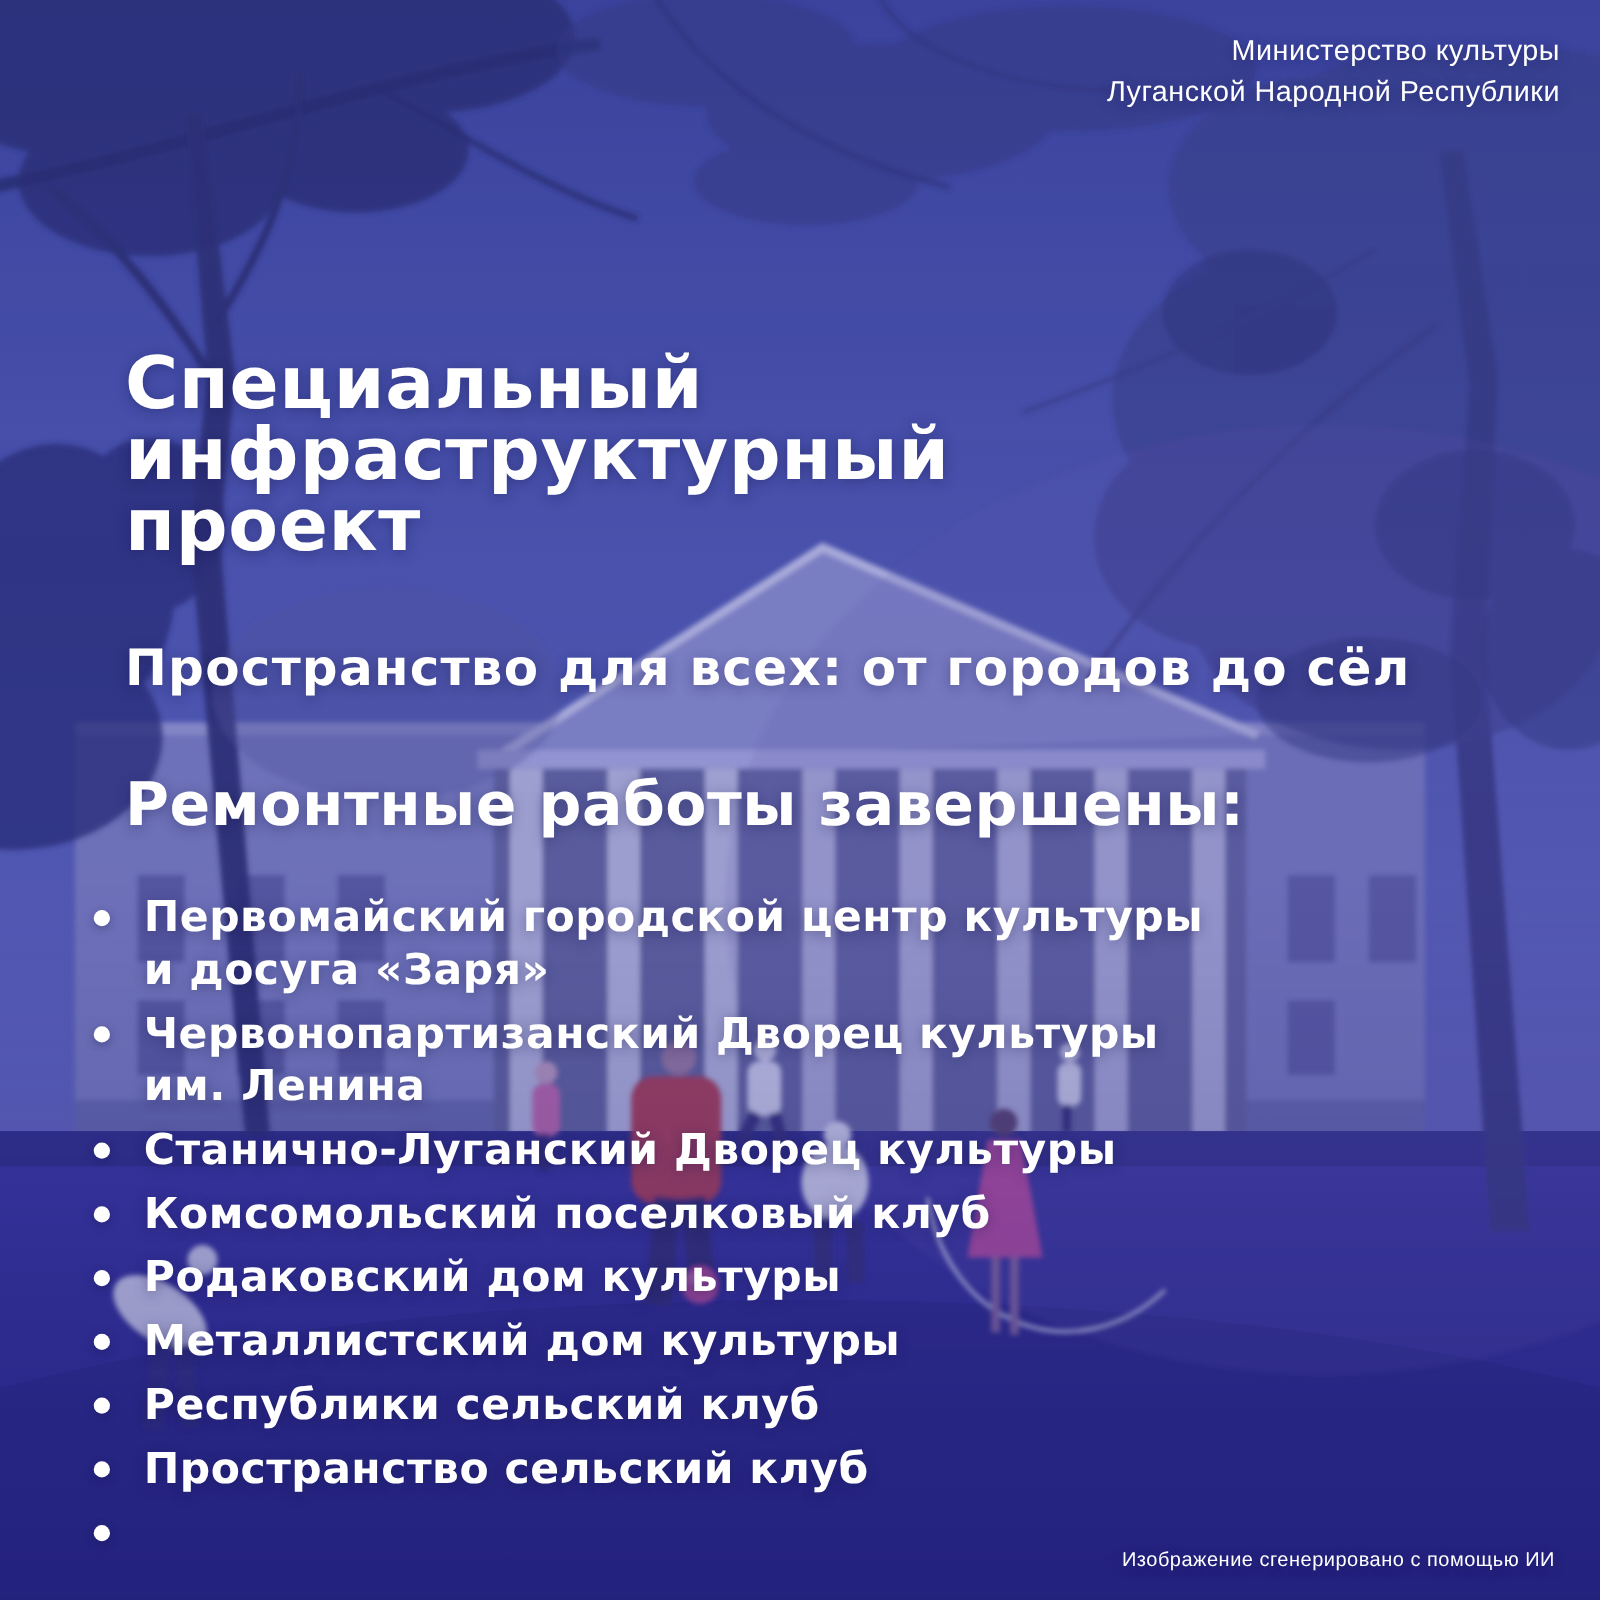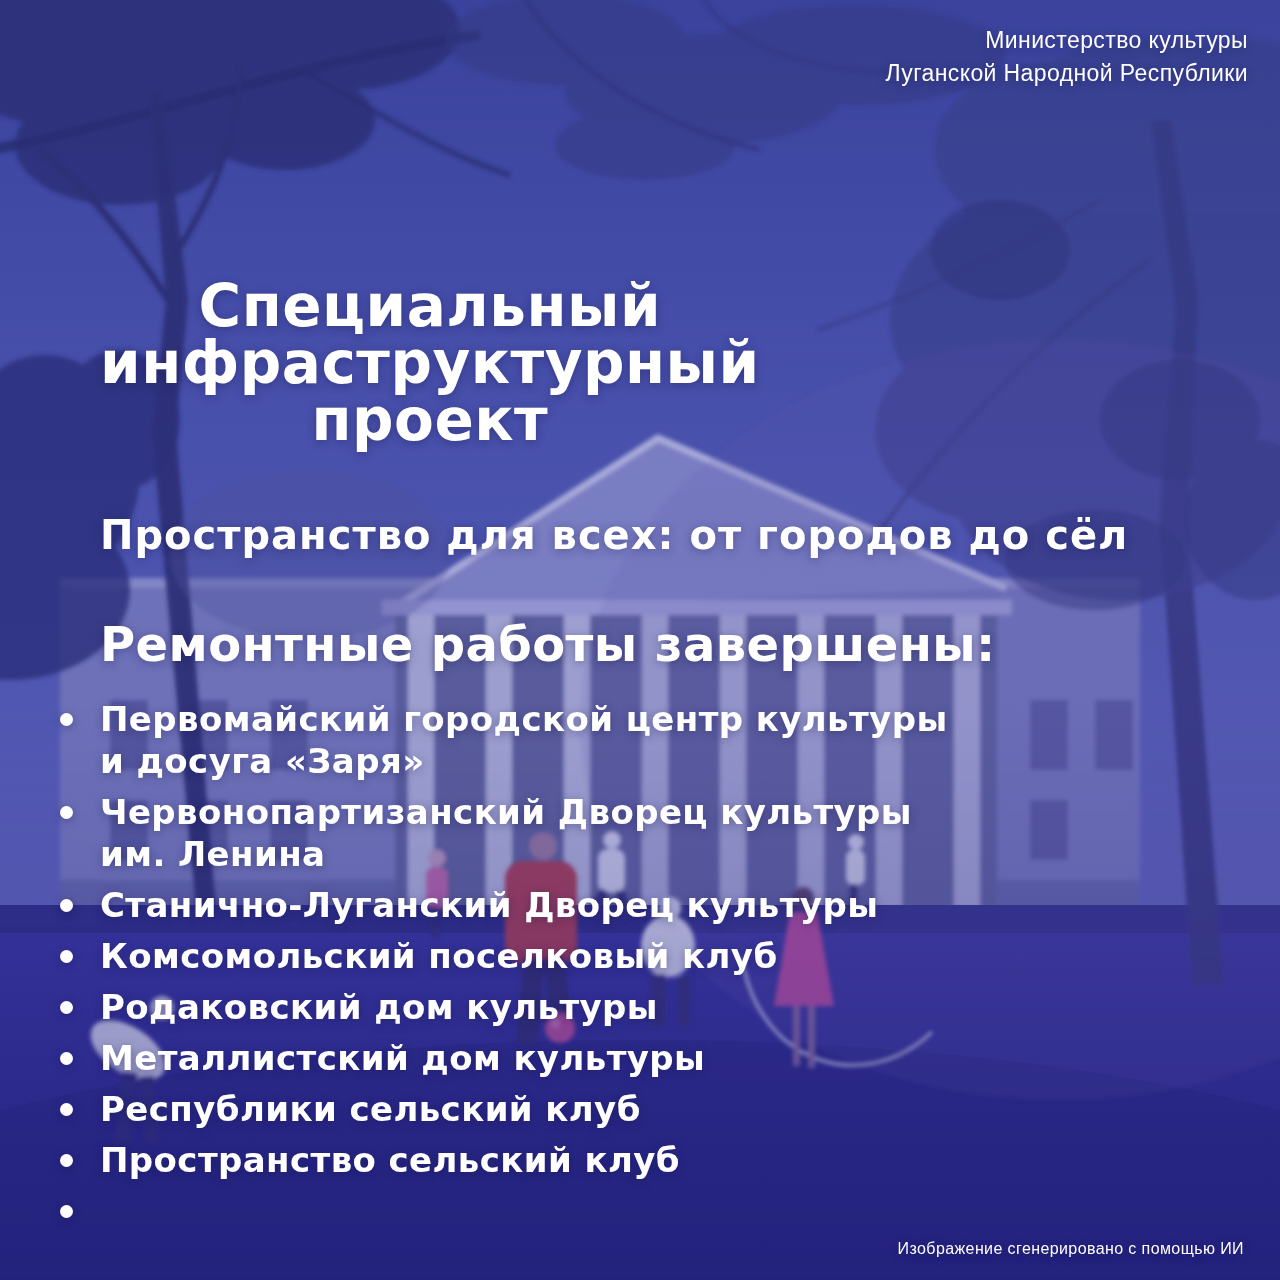--- a/index.html
+++ b/index.html
@@ -14,35 +14,35 @@
     background:linear-gradient(180deg,rgba(56,58,152,.18) 0%,rgba(54,50,150,.20) 55%,rgba(34,32,122,.42) 100%);
   }
   .txt{position:absolute;text-shadow:0 2px 10px rgba(18,18,70,.35);}
   .ministry{
     top:24px;right:32px;text-align:right;
     font-size:23px;line-height:33px;font-weight:400;letter-spacing:.4px;
   }
   .title{
     left:100px;top:278px;
     font-family:"DejaVu Sans","Liberation Sans",sans-serif;
-    font-size:58px;line-height:57px;font-weight:800;letter-spacing:.5px;text-align:center;
+    font-size:58px;line-height:57px;font-weight:800;letter-spacing:.5px;
   }
   .subtitle{
     left:100px;top:512px;
     font-family:"DejaVu Sans","Liberation Sans",sans-serif;
     font-size:40px;line-height:46px;font-weight:700;letter-spacing:1px;text-align:center;
   }
   .heading{
     left:100px;top:622px;
     font-family:"DejaVu Sans","Liberation Sans",sans-serif;
     font-size:48px;line-height:44px;font-weight:700;letter-spacing:.4px;
   }
   .obj-list{
     left:60px;top:698px;width:1150px;
-    list-style:none;margin:0;padding:0;
+    list-style:none;margin:15px;padding:0;
   }
   .obj-list li{
     display:flex;align-items:flex-start;margin:0 0 9px 0;
     font-family:"DejaVu Sans","Liberation Sans",sans-serif;
     font-size:34px;line-height:42px;font-weight:700;letter-spacing:.4px;
   }
   .dot{
     flex:0 0 auto;width:13px;height:13px;border-radius:50%;
     background:#ffffff;margin:15px 27px 0 0;
     box-shadow:0 2px 8px rgba(18,18,70,.35);

